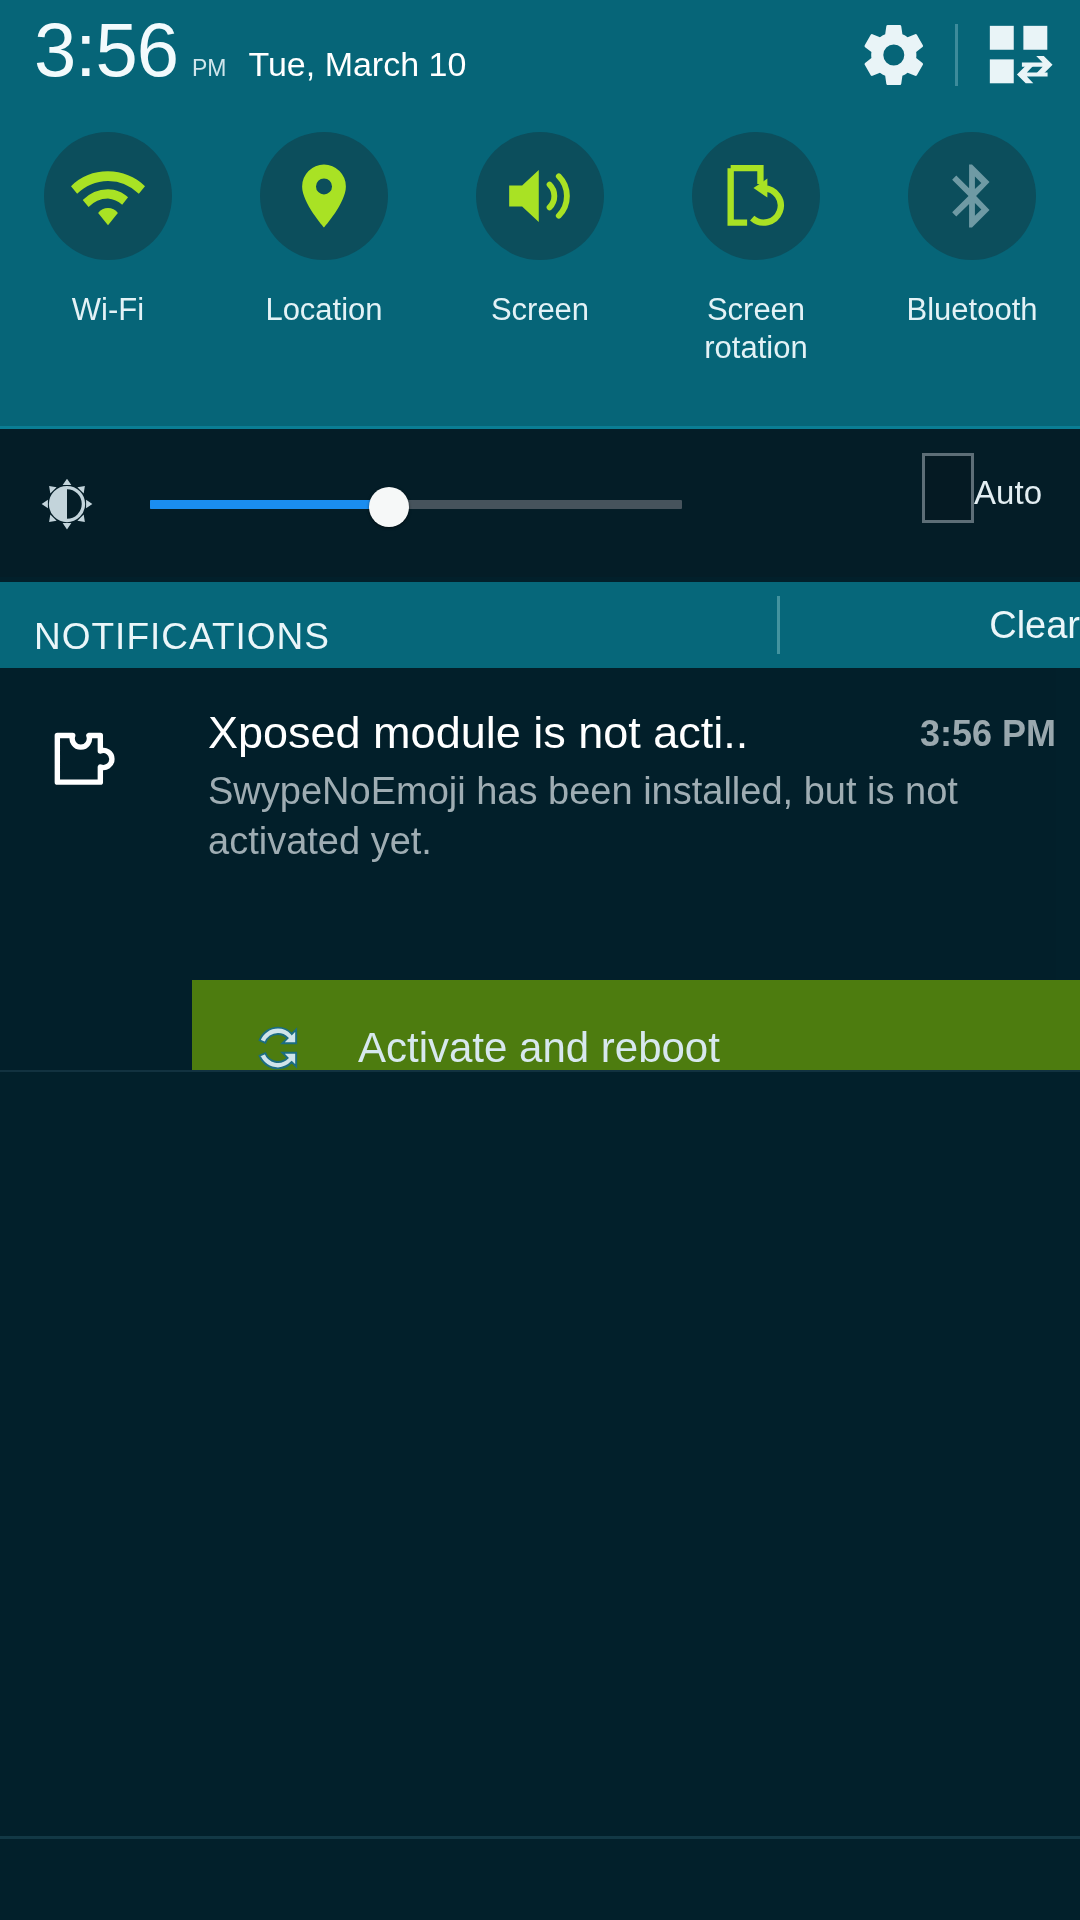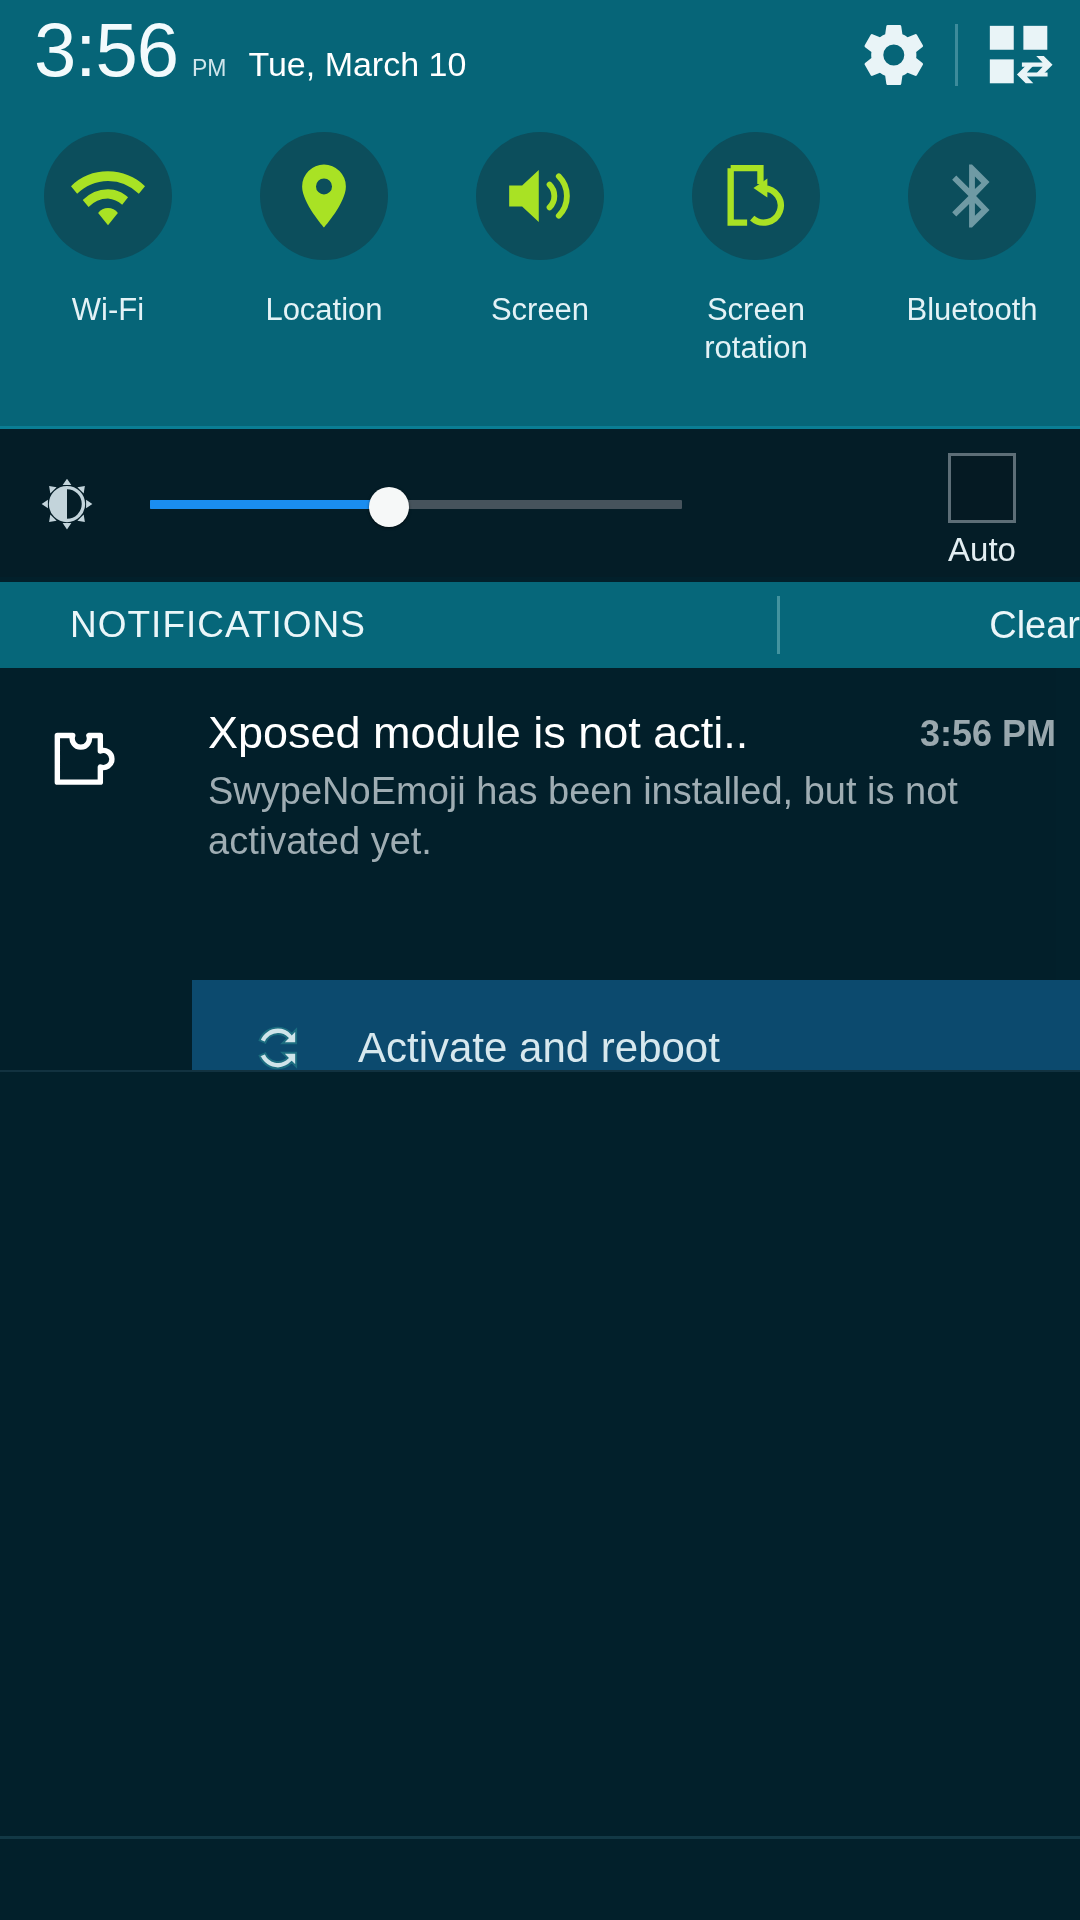--- a/index.html
+++ b/index.html
@@ -89,37 +89,37 @@
     position:absolute; left:0; top:9px; height:9px;
     background:#1a8df0; border-radius:1px;
   }
   .slider-thumb{
     position:absolute; top:-4px; width:40px; height:40px; border-radius:50%;
     background:#f6f8f8; transform:translateX(-20px);
     box-shadow:0 1px 3px rgba(0,0,0,.5);
   }
   .auto-wrap{
     position:absolute; right:38px; top:24px;
-    display:flex; flex-direction:column; align-items:center; width:120px;
+    display:flex; flex-direction:row; align-items:center; width:120px;
   }
   .auto-box{
     width:68px; height:70px; border:3px solid #5d6e77; background:#051a23;
   }
   .auto-label{
     margin-top:9px; font-size:33px; line-height:36px; color:#e3eef2;
   }
 
   
   .notif-head{
     position:absolute; left:0; top:582px; width:1080px; height:86px;
     background:#06677a;
   }
   .notif-title{
-    position:absolute; left:34px; top:20px;
-    font-size:37px; line-height:46px; color:#eaf6f9; letter-spacing:1px;margin-left:36px;
+    position:absolute; left:34px; top:32px;
+    font-size:37px; line-height:46px; color:#eaf6f9; letter-spacing:1px;
   }
   .notif-head-div{
     position:absolute; left:777px; top:14px; width:3px; height:58px;
     background:#43939f;
   }
   .clear-btn{
     position:absolute; left:800px; top:16px; width:280px; height:54px;
     display:flex; align-items:center; justify-content:flex-end;
   }
   .clear-label{ font-size:38px; line-height:46px; color:#eaf6f9; }
@@ -308,21 +308,21 @@
   </div>
 
   <div class="notif-body">
     <div class="notif-line1">
       <div class="notif-heading">Xposed module is not acti..</div>
       <div class="notif-time">3:56 PM</div>
     </div>
     <div class="notif-text">SwypeNoEmoji has been installed, but is not activated yet.</div>
   </div>
 
-  <div class="notif-action" style="background: #0c4a6e;">
+  <div class="notif-action" style="background: #4d7c0f;">
     <div class="action-icon">
       <svg width="66" height="66" viewBox="0 0 24 24">
         <path fill="#cfe4ea" stroke="#1c6d80" stroke-width="0.7" d="M12 4.6c2 0 3.8.9 5 2.3l1.6-1.6v5h-5l1.9-1.9a4.9 4.9 0 0 0-3.5-1.5 4.9 4.9 0 0 0-4.6 3.2l-2.1-.9A7.2 7.2 0 0 1 12 4.6z"></path>
         <path fill="#cfe4ea" stroke="#1c6d80" stroke-width="0.7" d="M12 19.4a7.2 7.2 0 0 1-6.7-4.6l2.1-.9a4.9 4.9 0 0 0 8.1 1.7l-1.9-1.9h5v5l-1.6-1.6a7.2 7.2 0 0 1-5 2.3z"></path>
       </svg>
     </div>
     <span class="action-label">Activate and reboot</span>
   </div>
 </div>
 

